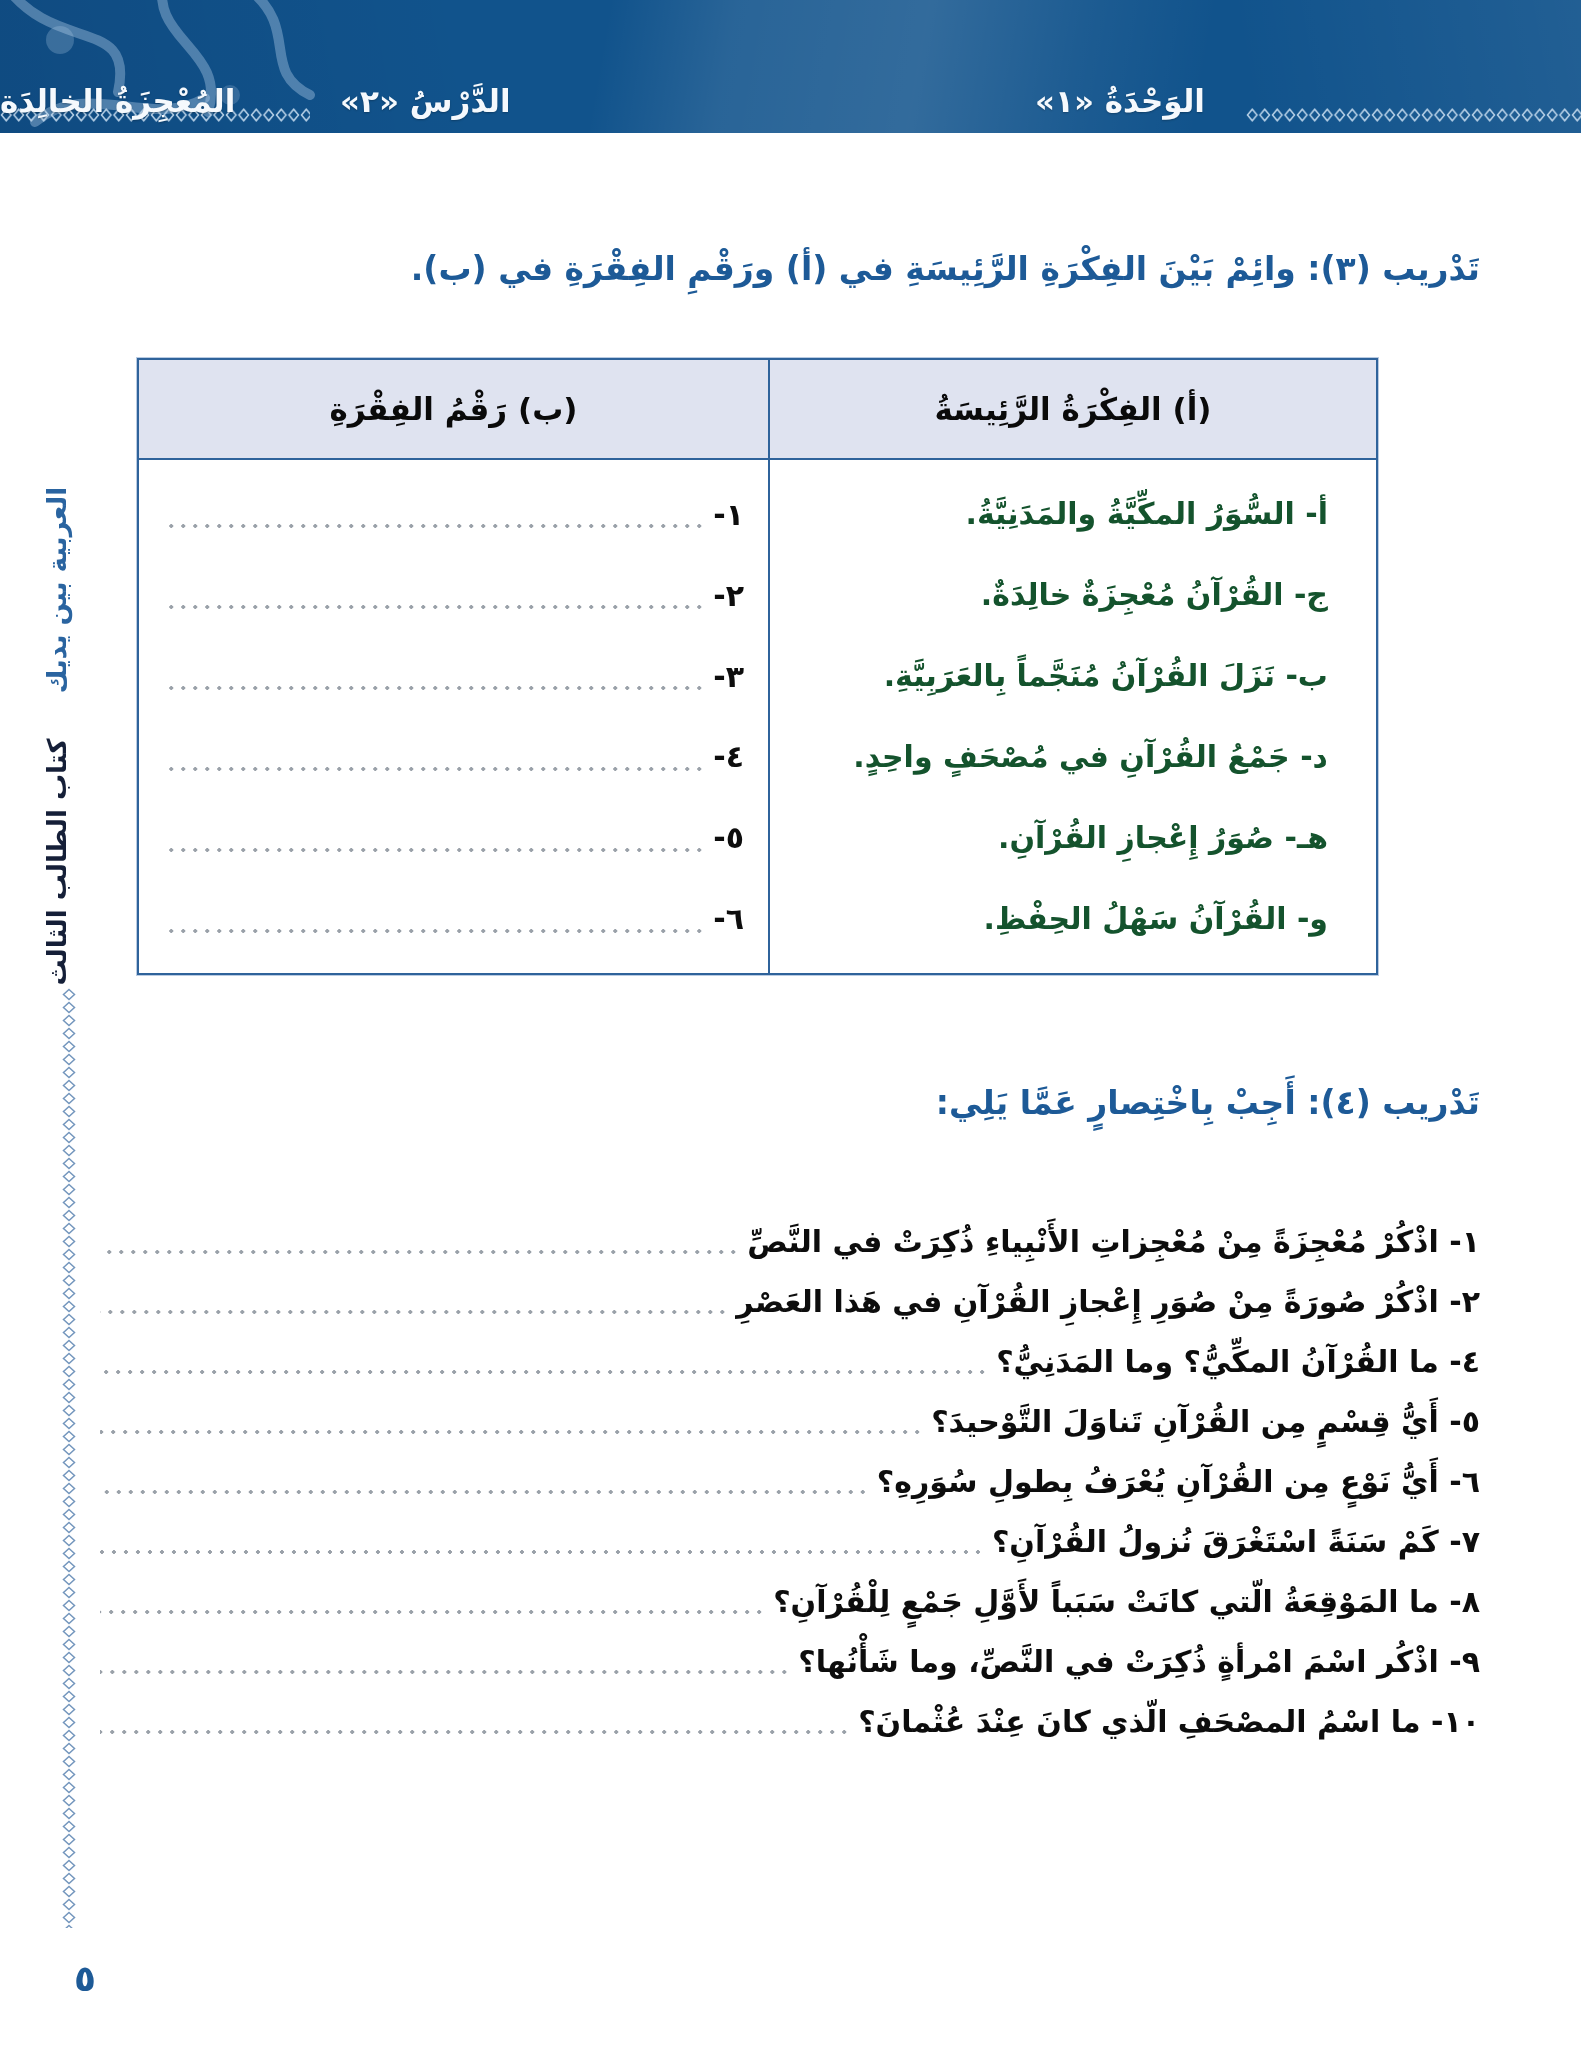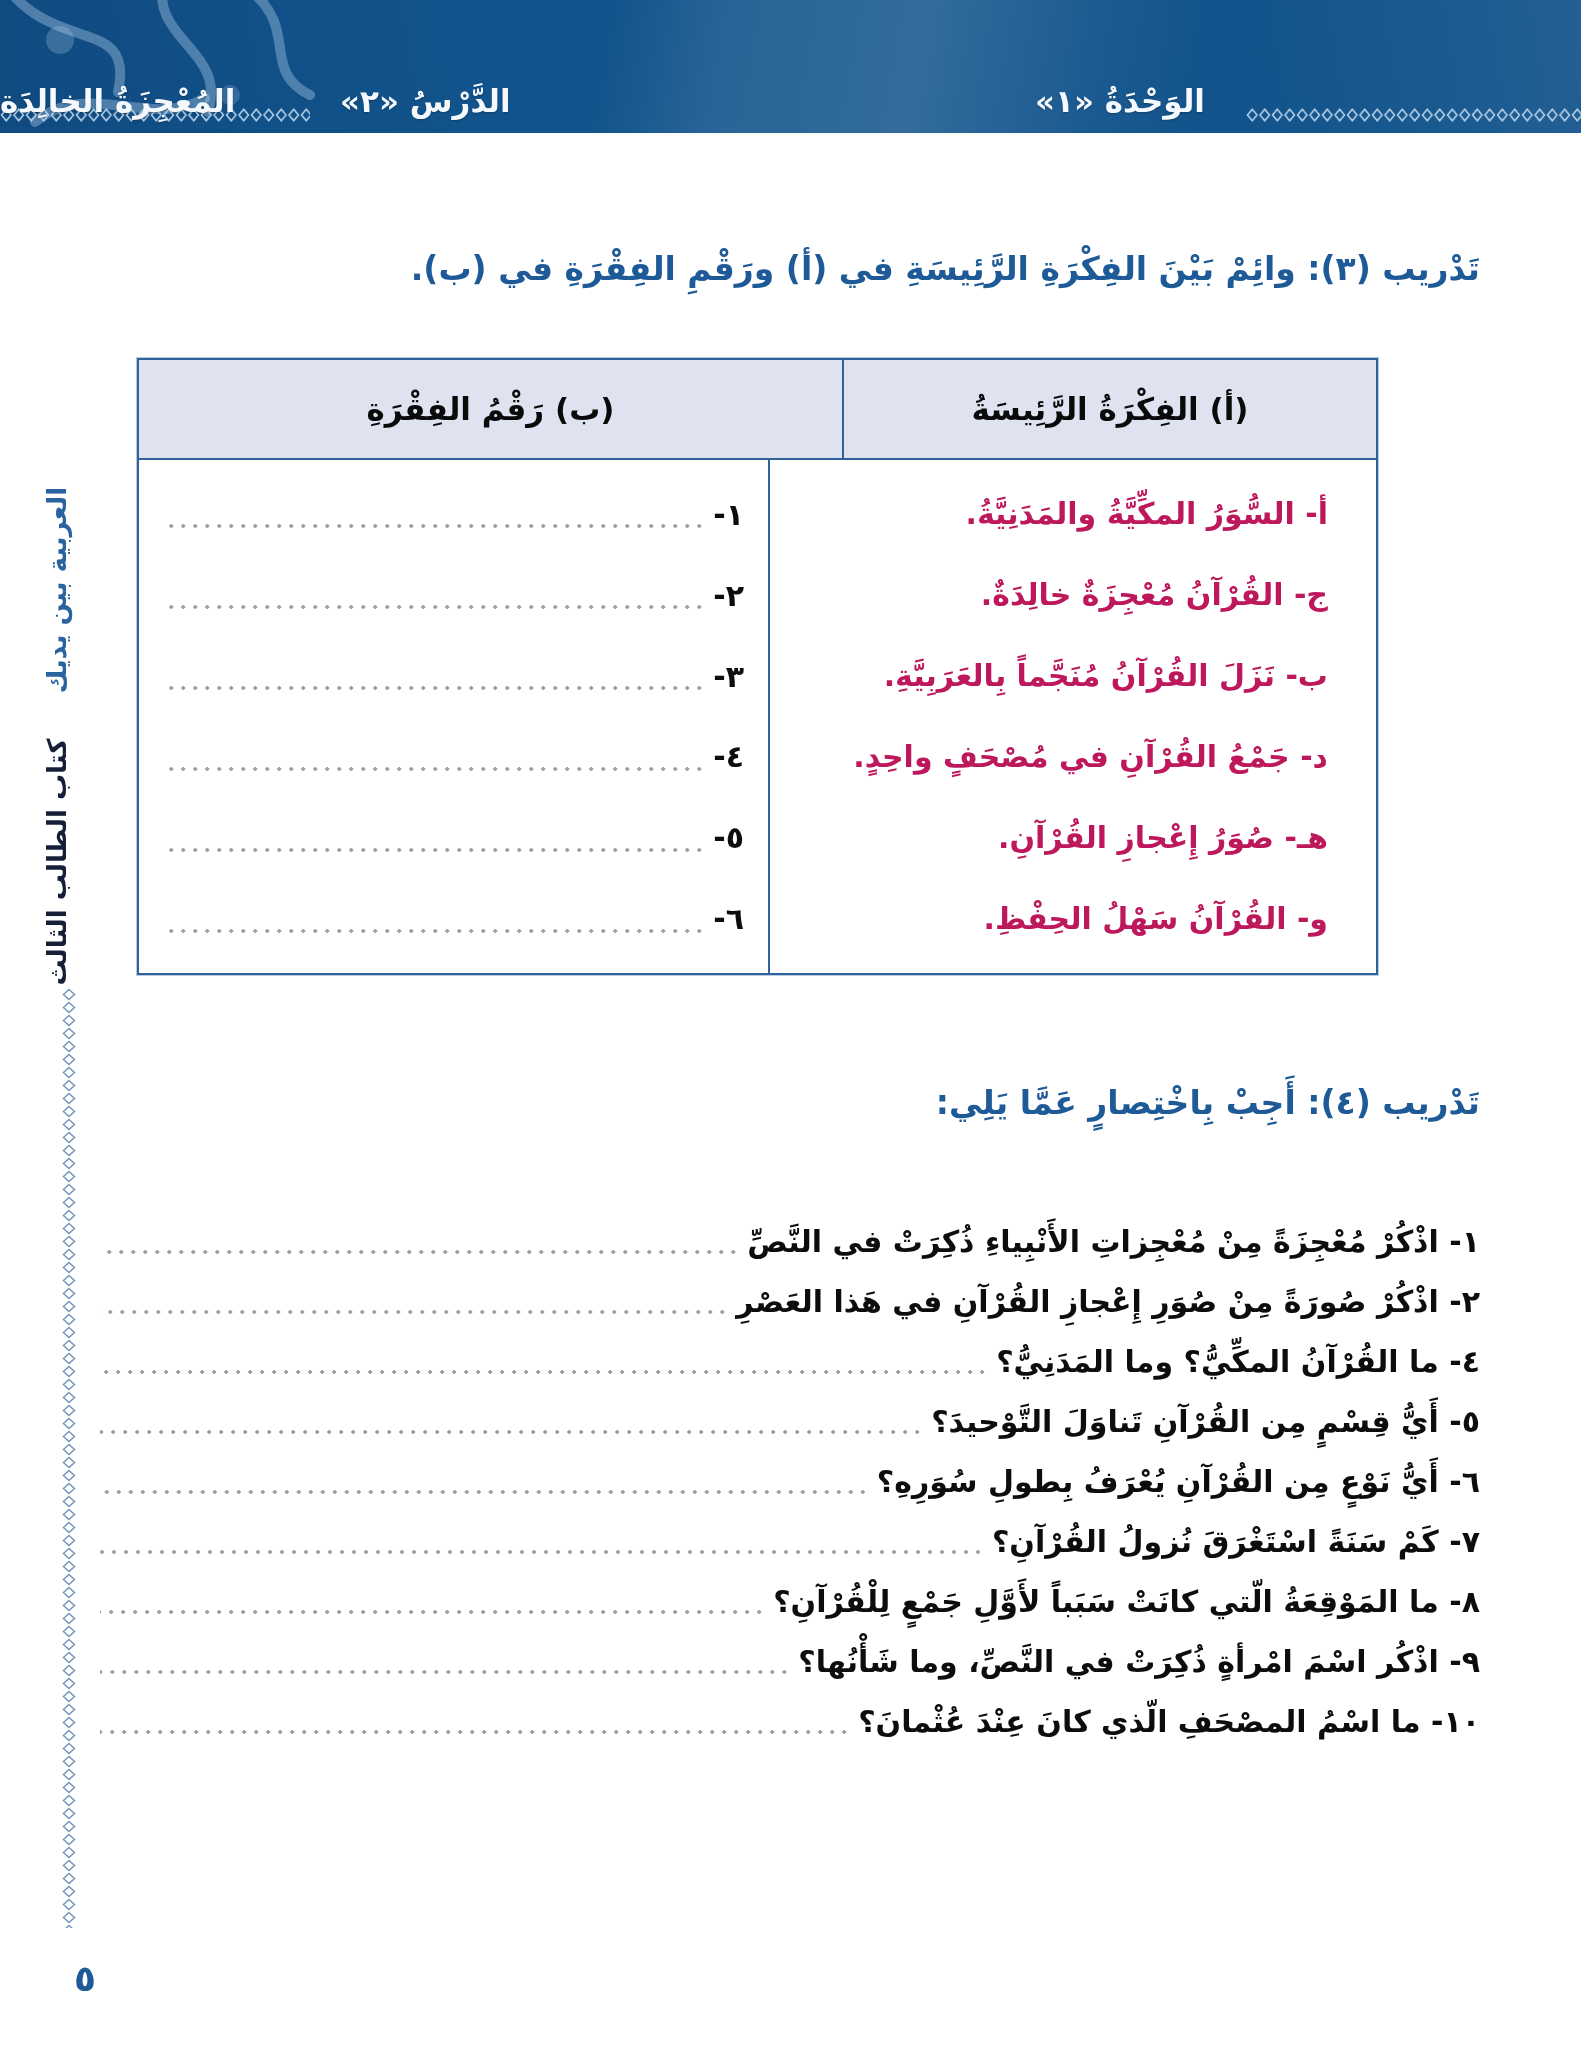--- a/index.html
+++ b/index.html
@@ -46,30 +46,30 @@
   .match-table {
     position:absolute; top:358px; left:137px; width:1241px; height:617px;
     border:2px solid #2f639b; box-shadow:0 0 0 1px #b9cbe2;
     direction:rtl; display:flex; flex-direction:column; background:#ffffff;
   }
   .mt-header { height:100px; display:flex; background:#dfe3f0; border-bottom:2px solid #2f639b; }
   .mt-header .hcell {
     display:flex; align-items:center; justify-content:center;
     font-size:31px; font-weight:bold; color:#0a0a0a;
   }
-  .cell-a { width:534px; border-left:2px solid #2f639b; }
+  .cell-a { width:608px; border-left:2px solid #2f639b; }
   .cell-b { flex:1; }
   .mt-body { flex:1; display:flex; }
   .mt-body .col-a {
     width:608px; border-left:2px solid #2f639b;
     display:flex; flex-direction:column; padding:14px 48px 14px 10px;
   }
   .idea-line {
     flex:1; display:flex; align-items:center;
-    font-size:30px; font-weight:bold; color:#be185d; line-height:1.2; white-space:nowrap;
+    font-size:30px; font-weight:bold; color:#14532d; line-height:1.2; white-space:nowrap;
   }
   .mt-body .col-b { flex:1; display:flex; flex-direction:column; padding:14px 24px 14px 30px; }
   .answer-line { flex:1; display:flex; align-items:center; font-size:30px; font-weight:bold; color:#0d0d0d; }
   .answer-line .num { white-space:nowrap; }
   .dots {
     flex:1; height:6px; position:relative; top:12px; margin-right:8px;
     background-image:radial-gradient(circle, #9aa1a9 1.7px, transparent 2.1px);
     background-size:12px 6px; background-repeat:repeat-x; background-position:right center;
   }
 

